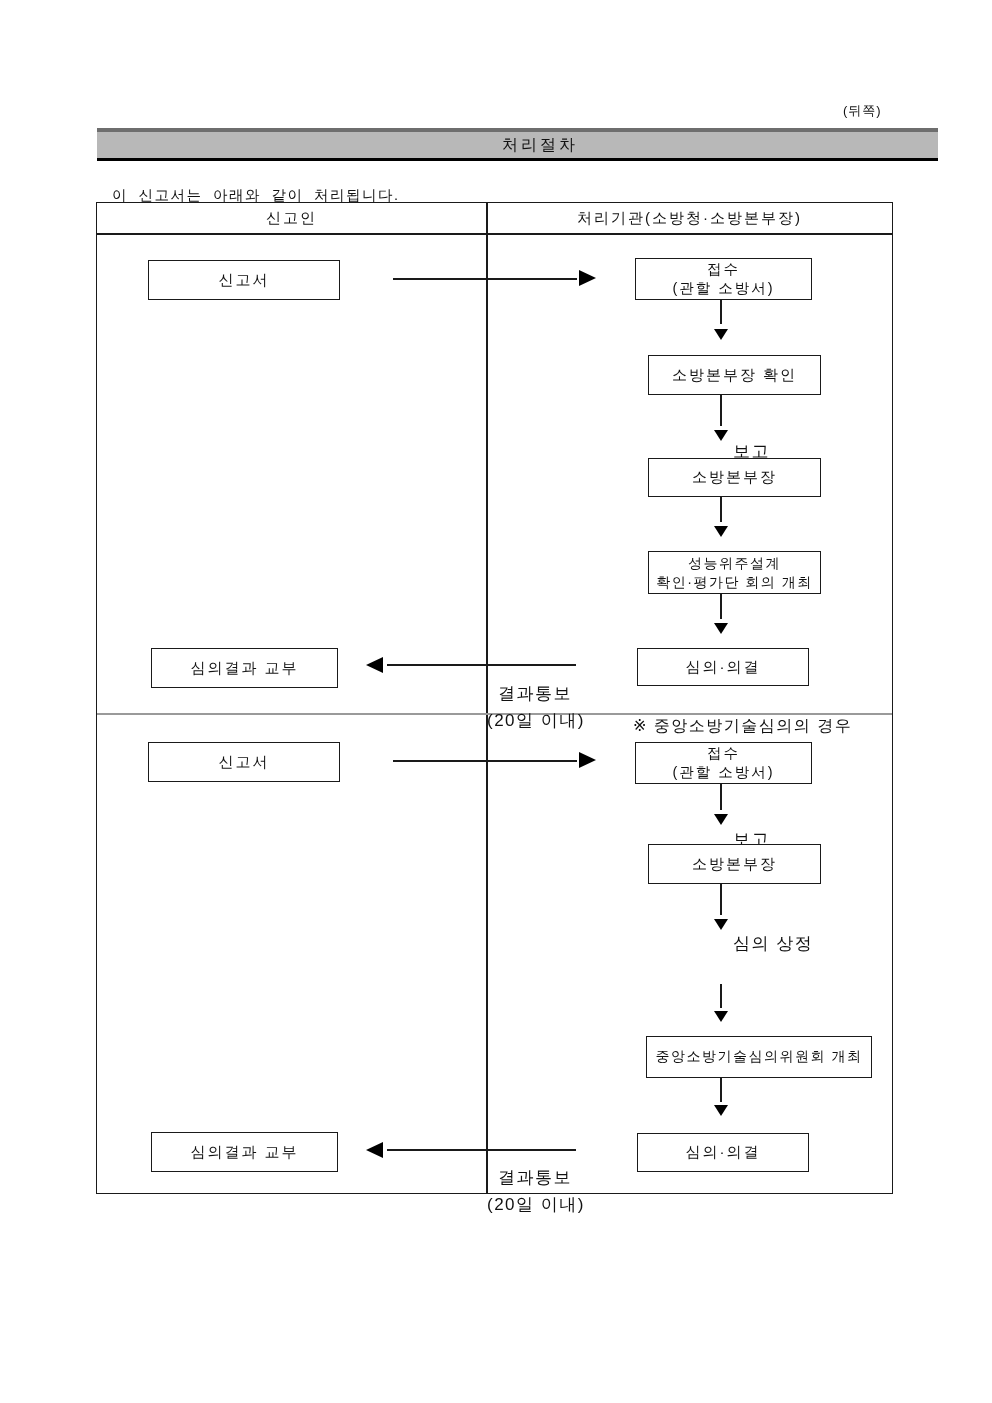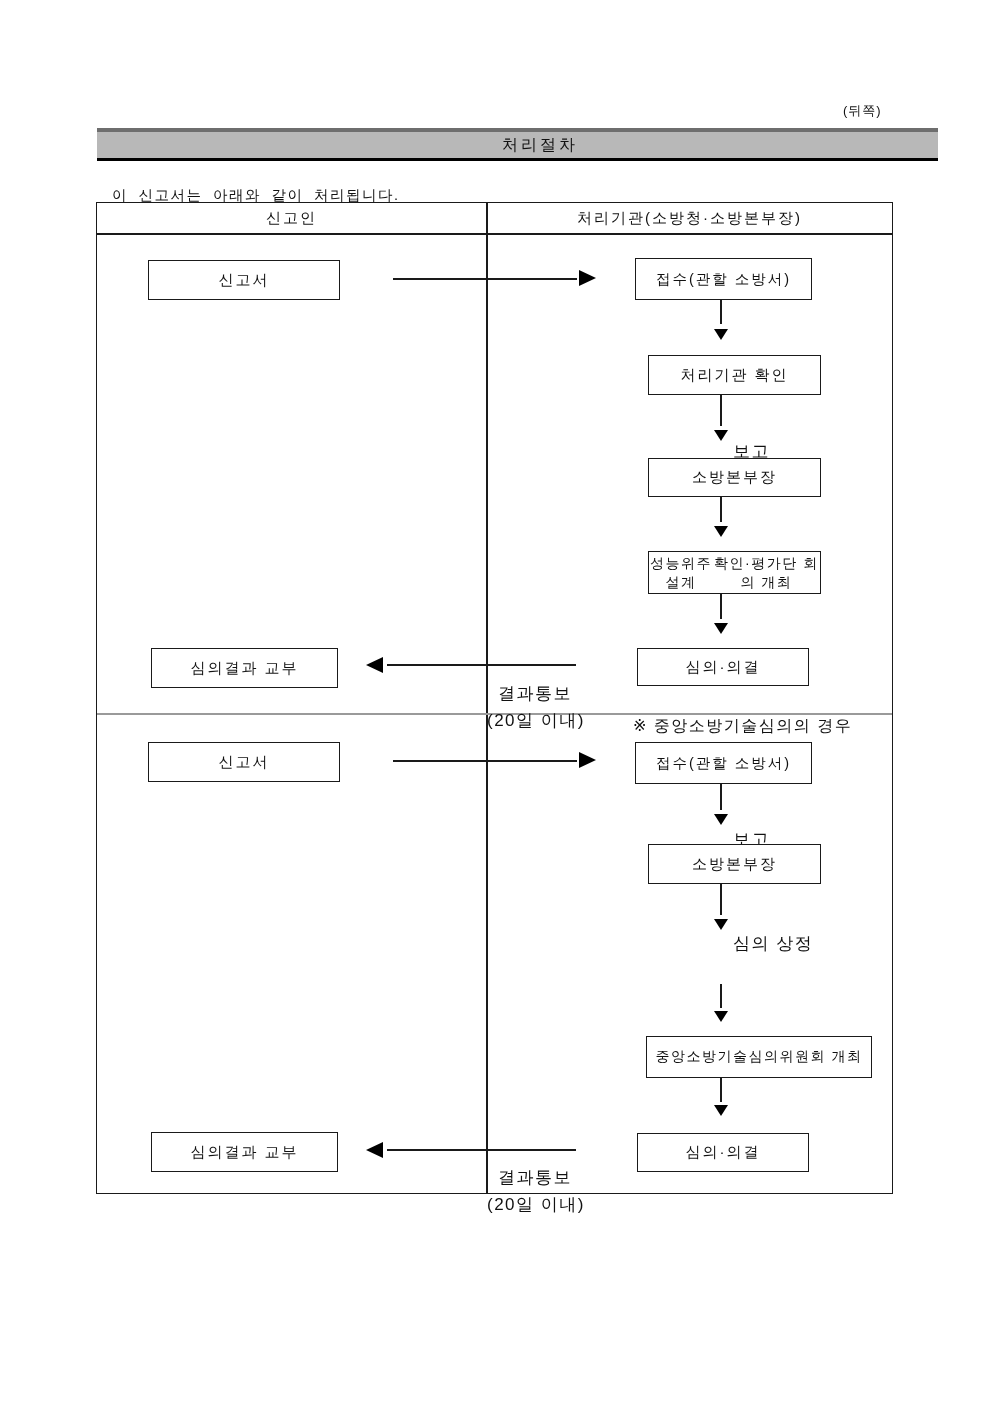--- a/index.html
+++ b/index.html
@@ -32,21 +32,21 @@
   .hdr-cell{
     top:0;height:30px;display:flex;align-items:center;justify-content:center;
     font-size:15px;letter-spacing:2px;
   }
   .fbox{
     position:absolute;
     border:1.5px solid #1a1a1a;background:#fff;
     display:flex;align-items:center;justify-content:center;
     font-size:15px;letter-spacing:2px;text-align:center;
   }
-  .fbox.two{flex-direction:row;line-height:1.3;font-size:14.5px;}
+  .fbox.two{flex-direction:column;line-height:1.3;font-size:14.5px;}
   .fbox.small{font-size:14px;letter-spacing:1.5px;}
   .vline{position:absolute;width:1.5px;background:#1a1a1a;}
   .hline{position:absolute;height:1.5px;background:#1a1a1a;}
   .tri-down{
     position:absolute;width:0;height:0;
     border-left:7px solid transparent;border-right:7px solid transparent;
     border-top:11px solid #000;
   }
   .tri-right{
     position:absolute;width:0;height:0;
@@ -93,21 +93,21 @@
 
   <div class="fbox two" style="left:635px;top:258px;width:175px;height:40px;">
     <span>접수</span>
     <span>(관할 소방서)</span>
   </div>
 
   <div class="vline" style="left:720px;top:300px;height:24px;"></div>
   <div class="tri-down" style="left:714px;top:329px;"></div>
 
   <div class="fbox" style="left:648px;top:355px;width:171px;height:38px;">
-    <span>처리기관 확인</span>
+    <span>소방본부장 확인</span>
   </div>
 
   <div class="vline" style="left:720px;top:395px;height:31px;"></div>
   <span class="conn-label" style="left:733px;top:401px;">보고</span>
   <div class="tri-down" style="left:714px;top:430px;"></div>
 
   <div class="fbox" style="left:648px;top:458px;width:171px;height:37px;">
     <span>소방본부장</span>
   </div>
 

